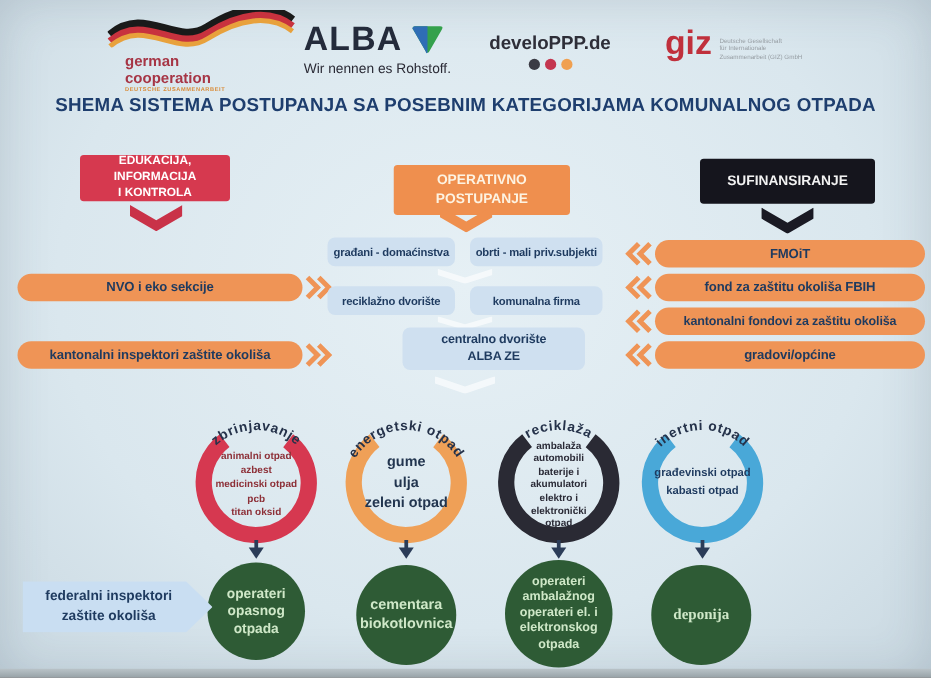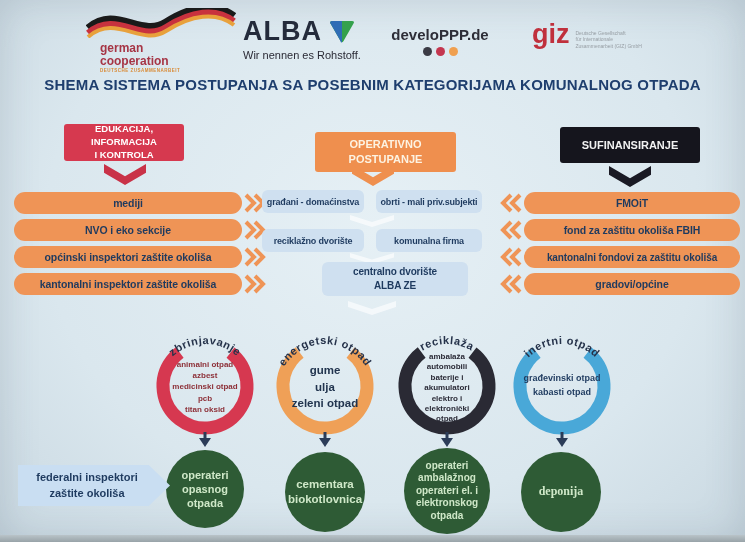--- a/index.html
+++ b/index.html
@@ -126,38 +126,22 @@
 
   <div class="callout callout-red">EDUKACIJA, INFORMACIJA
 I KONTROLA</div>
   <div class="tail tail-red"></div>
   <div class="callout callout-orange">OPERATIVNO
 POSTUPANJE</div>
   <div class="tail tail-orange"></div>
   <div class="callout callout-black">SUFINANSIRANJE</div>
   <div class="tail tail-black"></div>
 
-  <div class="flow-row" style="left:14px;top:192px;">
-    <div class="pill pill-l">mediji</div>
-    <span class="chev">
-        <svg width="22" height="20">
-          <path d="M2 2 L10 10 L2 18 M11 2 L19 10 L11 18" stroke="#ef9456" stroke-width="4" fill="none"></path>
-        </svg>
-      </span>
-  </div>
   <div class="flow-row" style="left:14px;top:219px;">
     <div class="pill pill-l">NVO i eko sekcije</div>
-    <span class="chev">
-        <svg width="22" height="20">
-          <path d="M2 2 L10 10 L2 18 M11 2 L19 10 L11 18" stroke="#ef9456" stroke-width="4" fill="none"></path>
-        </svg>
-      </span>
-  </div>
-  <div class="flow-row" style="left:14px;top:246px;">
-    <div class="pill pill-l">općinski inspektori zaštite okoliša</div>
     <span class="chev">
         <svg width="22" height="20">
           <path d="M2 2 L10 10 L2 18 M11 2 L19 10 L11 18" stroke="#ef9456" stroke-width="4" fill="none"></path>
         </svg>
       </span>
   </div>
   <div class="flow-row" style="left:14px;top:273px;">
     <div class="pill pill-l">kantonalni inspektori zaštite okoliša</div>
     <span class="chev">
         <svg width="22" height="20">

